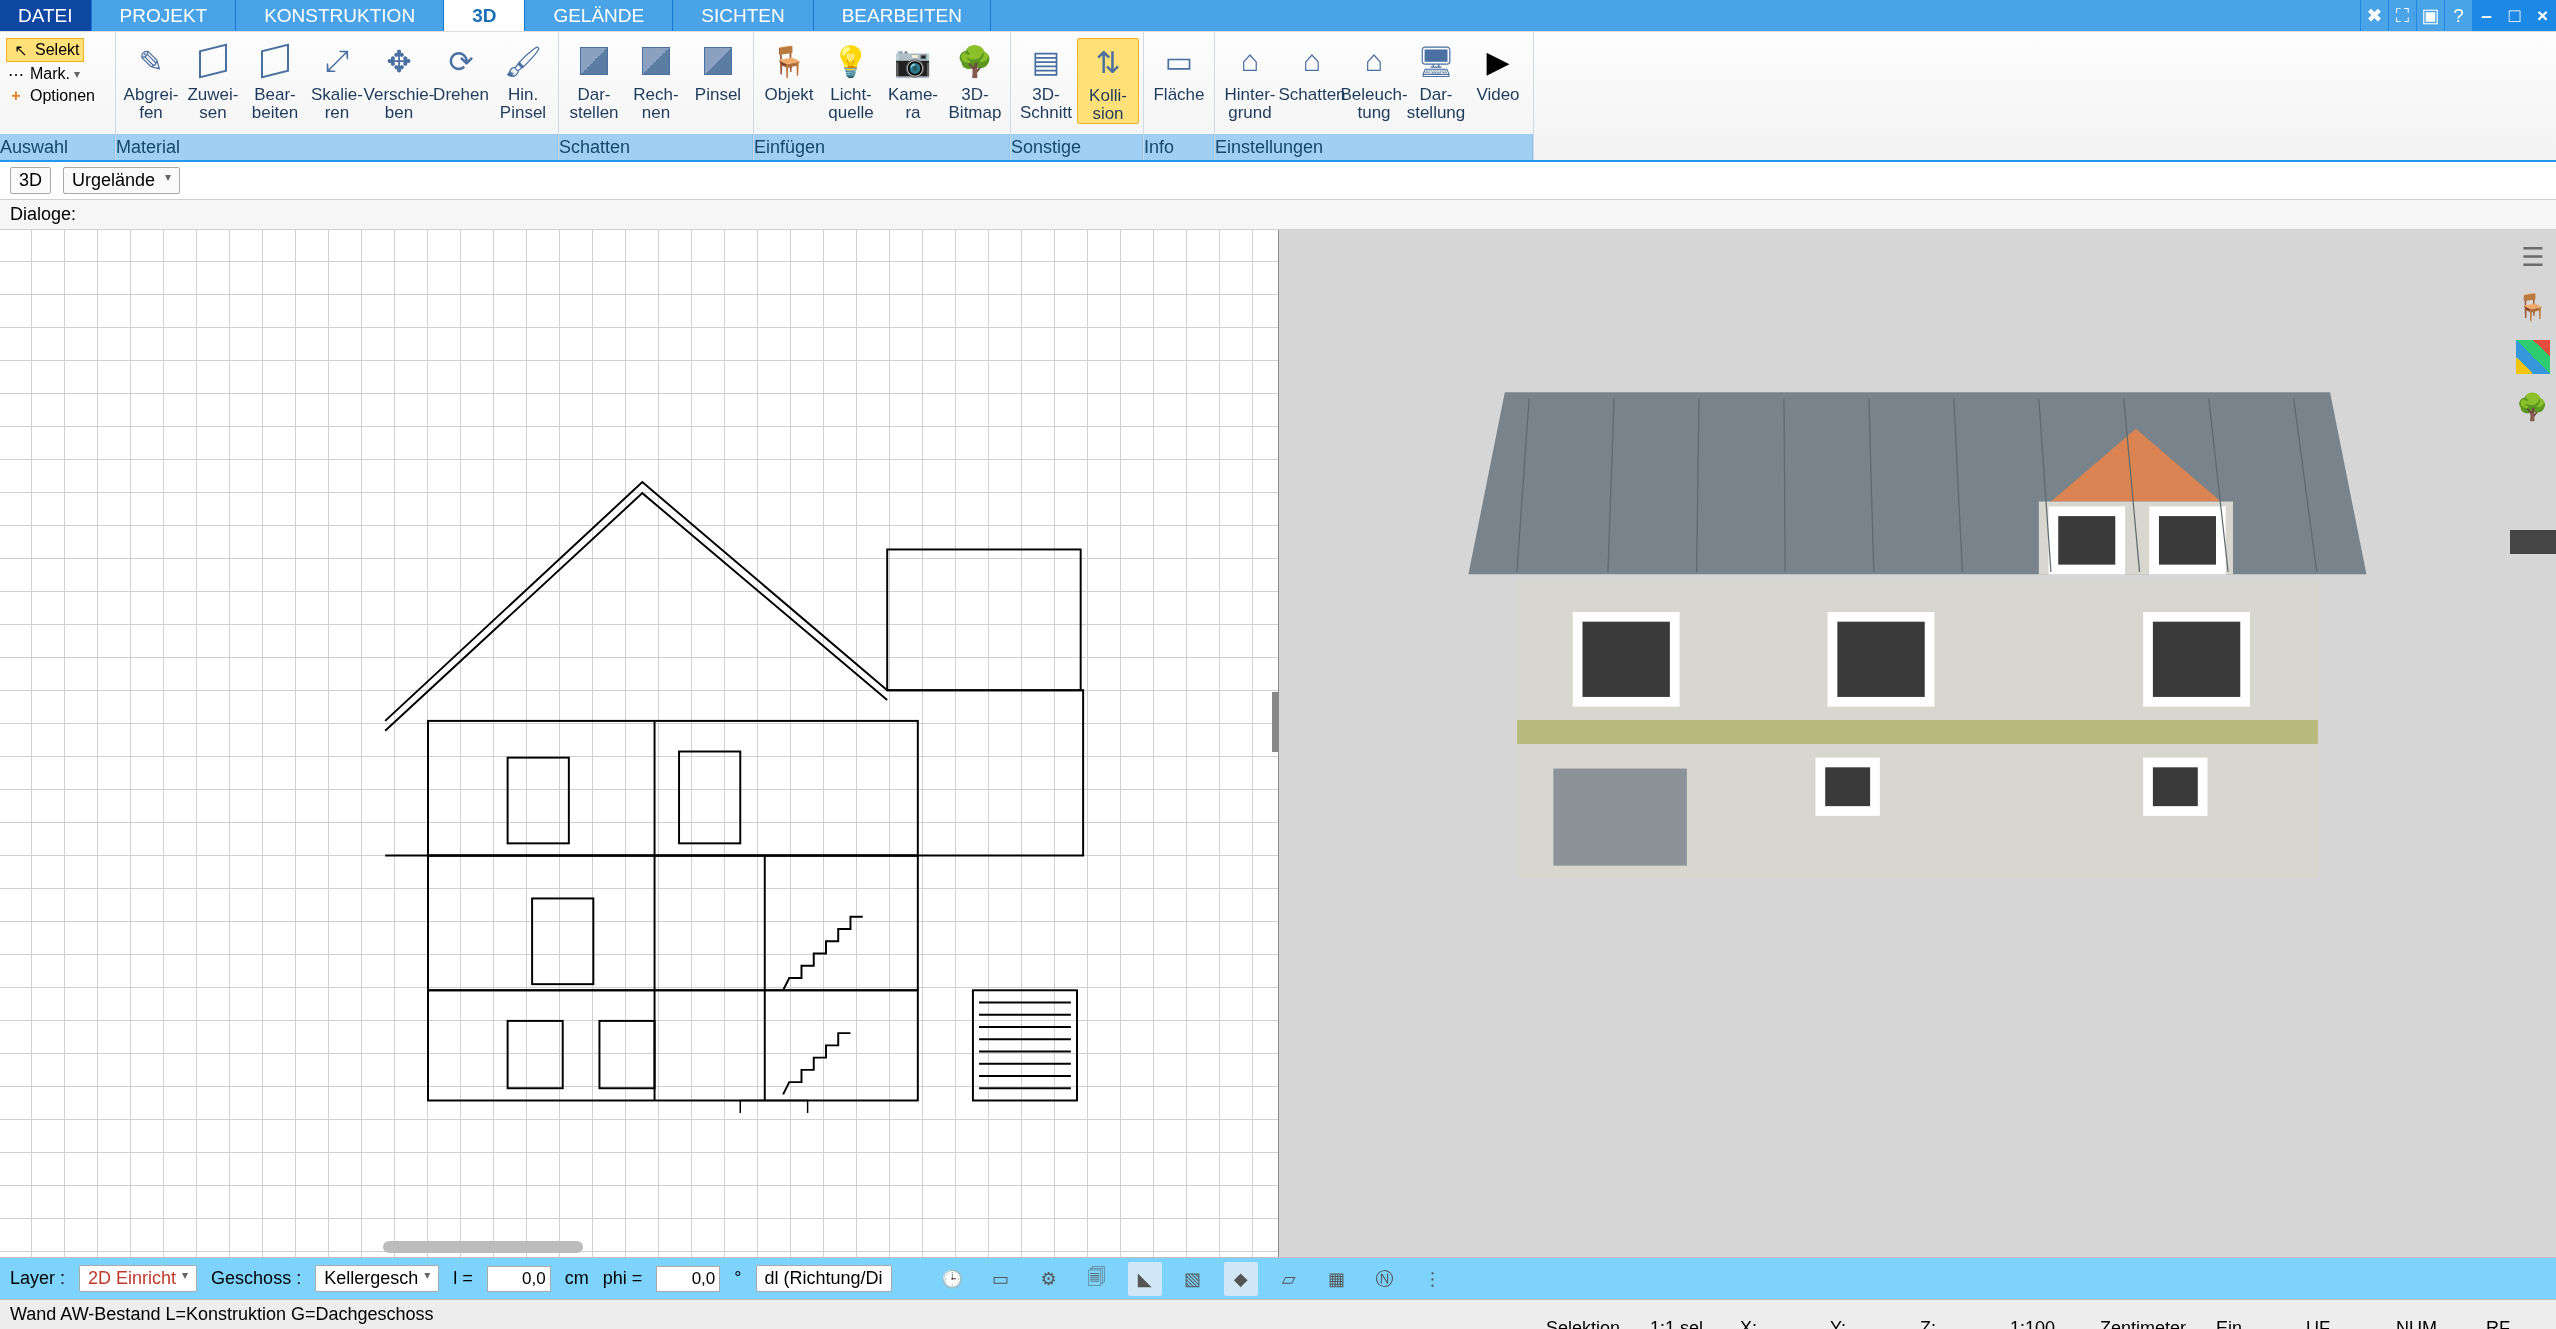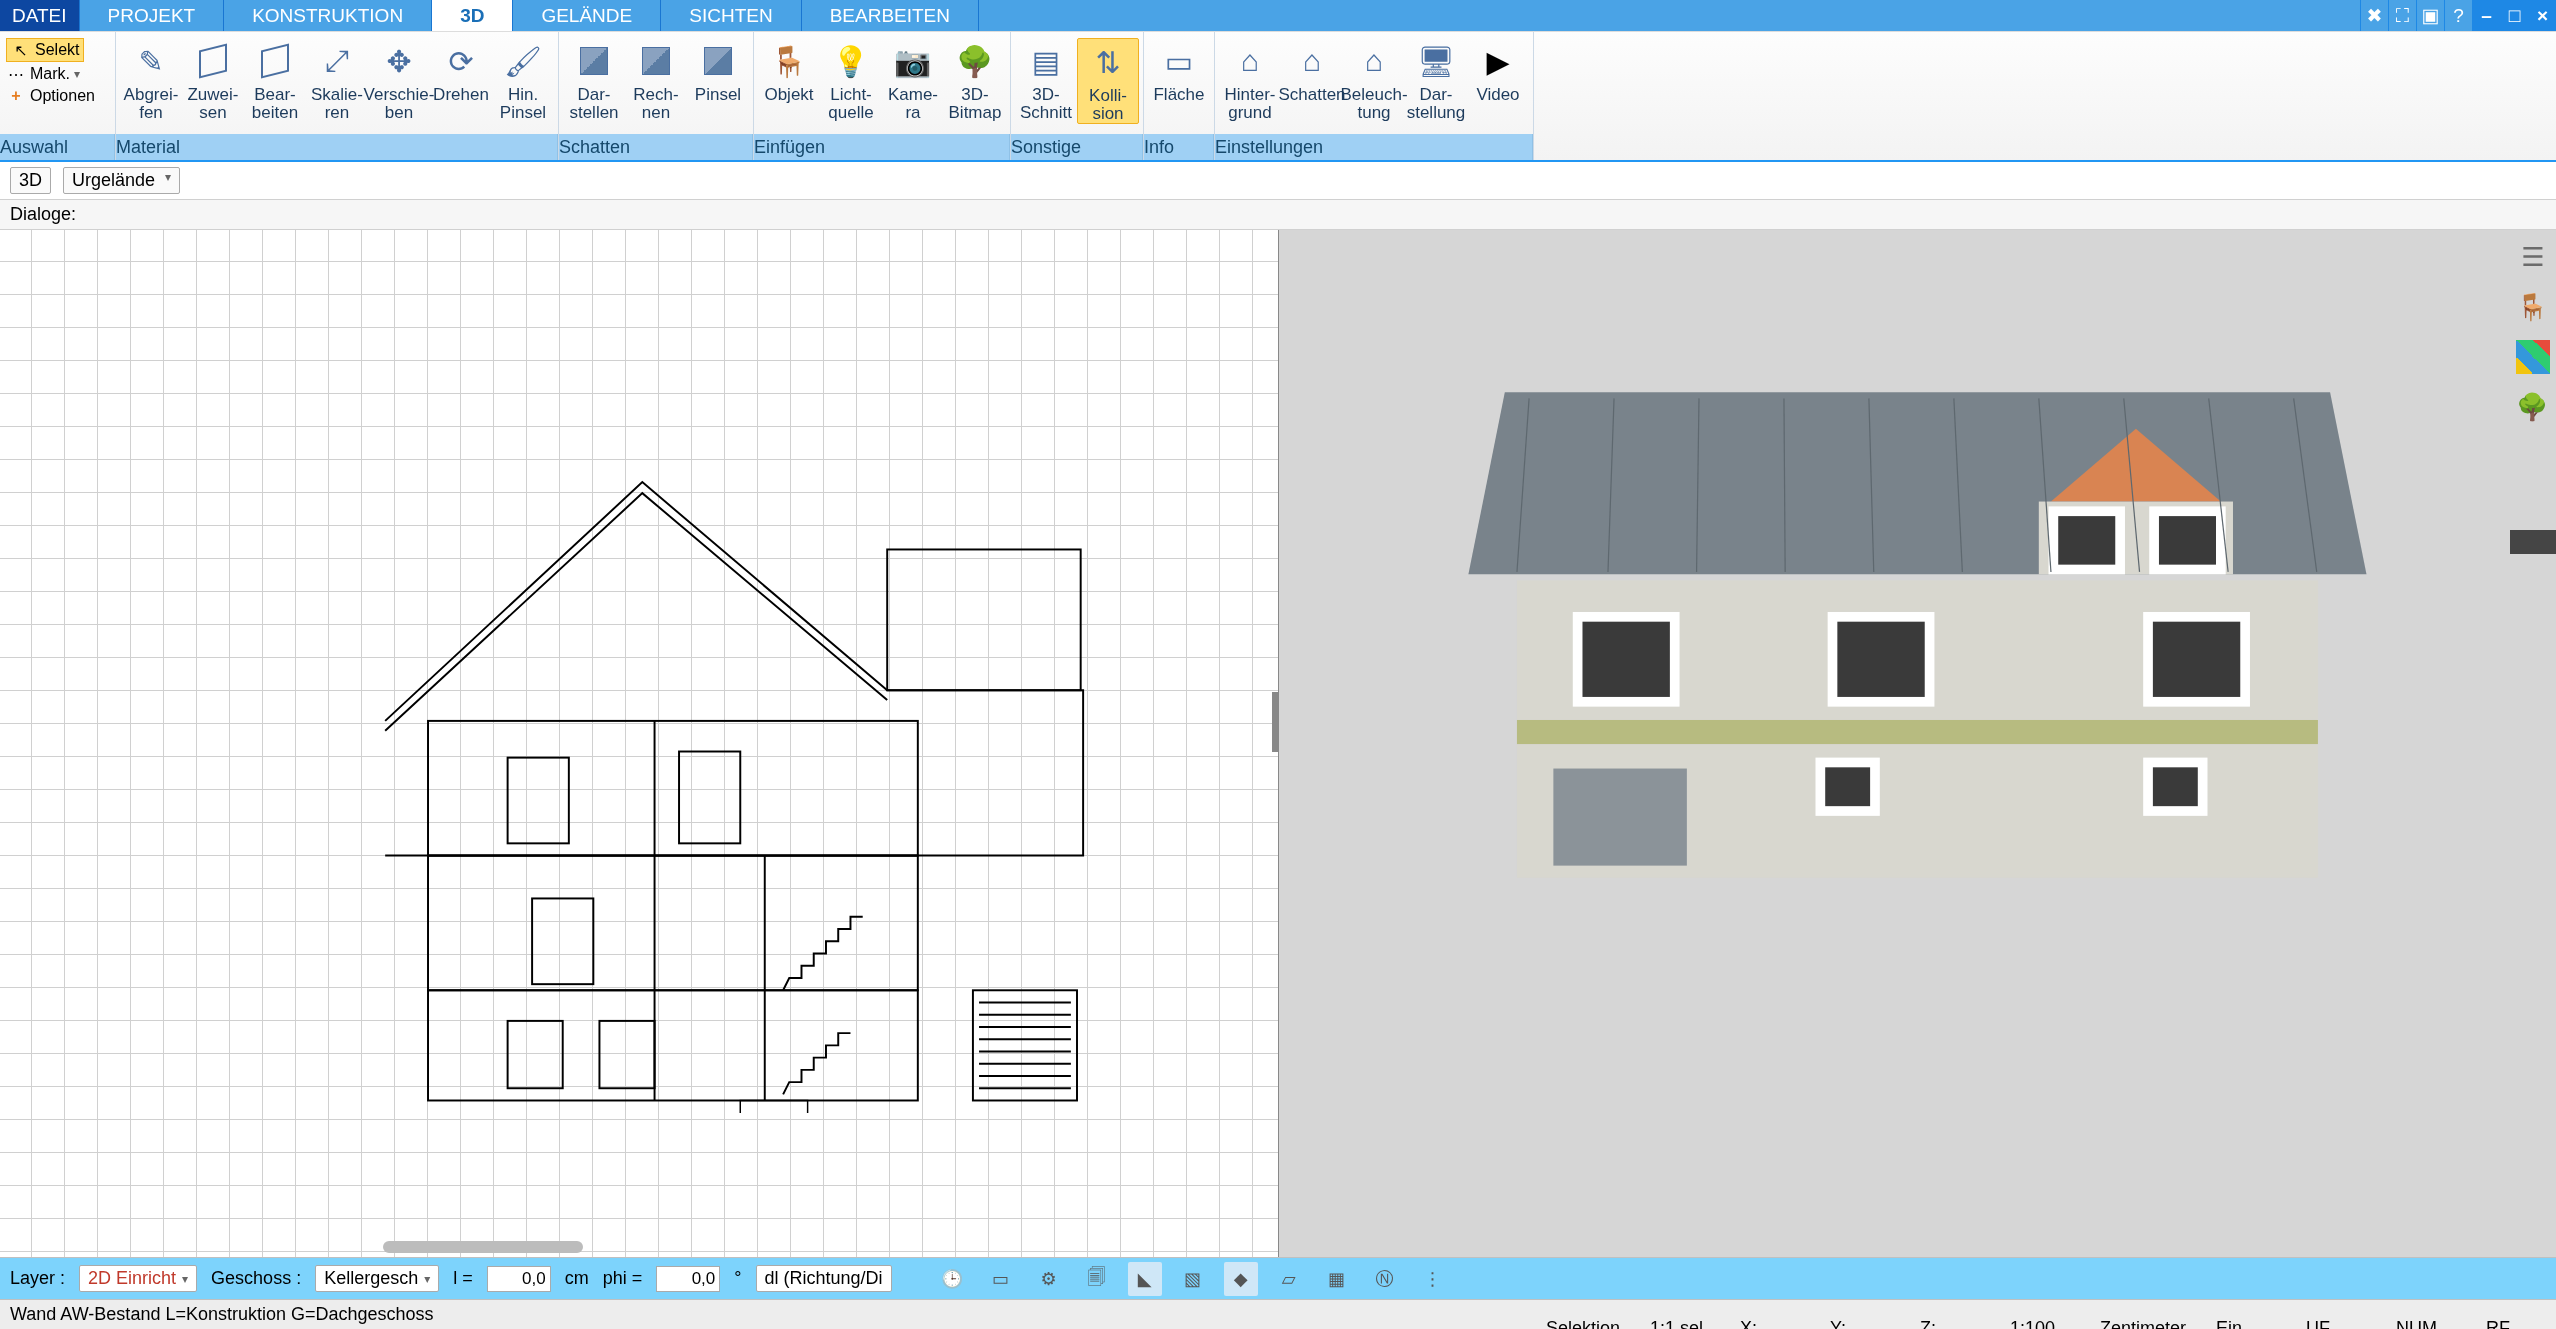--- a/index.html
+++ b/index.html
@@ -1,21 +1,21 @@
 <!DOCTYPE html>
 <html><head>
 <meta charset="utf-8">
 <style>
 * { margin: 0; padding: 0; box-sizing: border-box; font-family: "Segoe UI", Tahoma, sans-serif; }
 html, body { width: 100%; height: 100%; overflow: hidden; background: #fff; }
 
 
 .menu-row { height: 32px; display: flex; align-items: stretch; background: linear-gradient(#fdfdfd,#f3f3f3); border-bottom: 1px solid #ddd; font-size: 19px; }
 .menu-tab { padding: 0 28px; display: flex; align-items: center; color: #fff; background: #1e88e5; border-right: 1px solid #1976d2; cursor: pointer; }
-.menu-tab.datei { background: #0d47a1; padding: 0 12px; }
+.menu-tab.datei { background: #0d47a1; padding: 0 18px; }
 .menu-tab.active { background: #fff; color: #1a6fb7; font-weight: 600; }
 .menu-tab.normal { background: #4aa3e6; }
 .menu-space { flex: 1; background: #4aa3e6; }
 .menu-btn { width: 28px; display: flex; align-items: center; justify-content: center; color: #fff; background: #4aa3e6; border-left: 1px solid #1e88e5; cursor: pointer; }
 .menu-btn.sys { background: #1e88e5; font-weight: bold; }
 
 
 .ribbon { height: 130px; background: linear-gradient(#fdfdfd,#f3f3f3); display: flex; border-bottom: 2px solid #2196f3; font-size: 17px; }
 .rib-group { display: flex; flex-direction: column; border-right: 1px solid #ccd9e6; }
 .rib-items { flex: 1; display: flex; align-items: flex-start; padding: 6px 4px 0 4px; }
@@ -62,21 +62,21 @@
 .wall { fill: #d8d7cf; }
 .floor { fill: #b7bb80; }
 .window { fill: #3a3a3a; stroke: #fff; stroke-width: 8; }
 
 
 .right-dock { position: absolute; right: 0; top: 234px; width: 46px; display: flex; flex-direction: column; gap: 16px; align-items: center; padding-top: 6px; }
 .right-dock .dock-ico { width: 34px; height: 34px; display: flex; align-items: center; justify-content: center; font-size: 26px; color: #6b6b6b; cursor: pointer; }
 
 
 .bottom1 { position: absolute; bottom: 30px; left: 0; right: 0; height: 42px; background: #7dd3fc; border-top: 1px solid #c0c0c0; display: flex; align-items: center; padding: 0 10px; gap: 14px; font-size: 18px; }
-.bottom1 .sel { border: 1px solid #aaa; background: #fff; padding: 2px 8px; border-radius: 2px; display: flex; align-items: center; gap: 6px; }
+.bottom1 .sel { border: 1px solid #aaa; background: #fff; padding: 2px 8px; border-radius: 2px; display: flex; gap: 6px; }
 .bottom1 .numfield { width: 64px; text-align: right; border: 1px solid #aaa; padding: 2px 4px; background: #fff; font-size: 17px; }
 .bottom1 .mini { width: 34px; height: 34px; display: flex; align-items: center; justify-content: center; color: #555; cursor: pointer; border-radius: 2px; }
 .bottom1 .mini.hl { background: #cfe7f7; }
 .bottom2 { position: absolute; bottom: 0; left: 0; right: 0; height: 30px; background: #ededed; border-top: 1px solid #c0c0c0; display: flex; align-items: center; padding: 0 10px; font-size: 18px; gap: 30px; }
 .bottom2 .spacer { flex: 1; }
 .bottom2 .cell { min-width: 60px; margin-top: 28px; }
 
 
 .chev { font-size: 12px; color: #666; }
 

